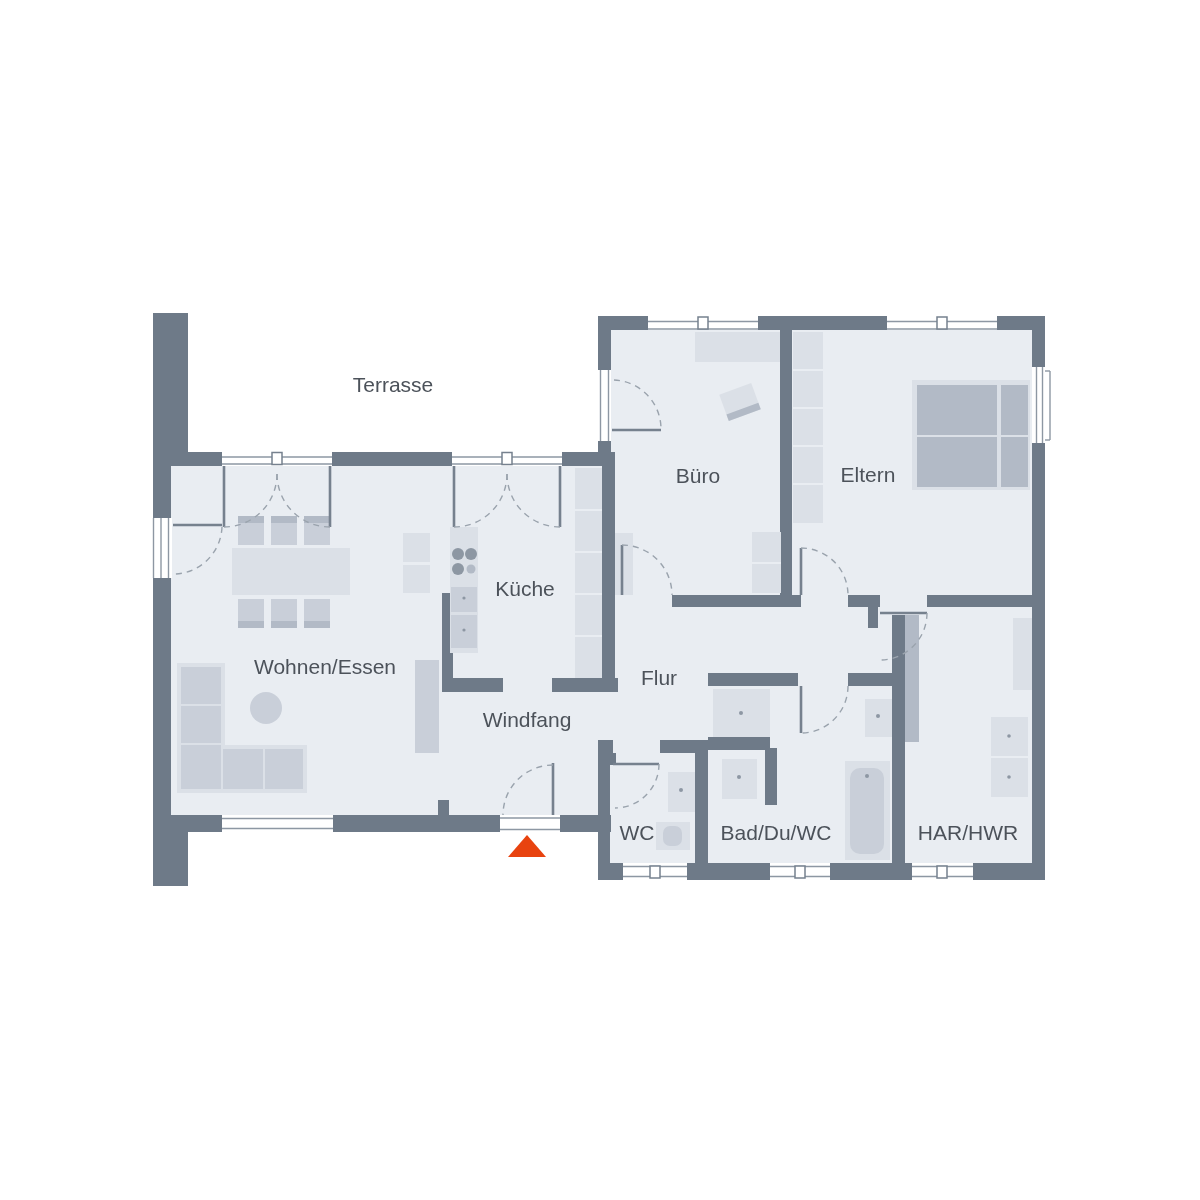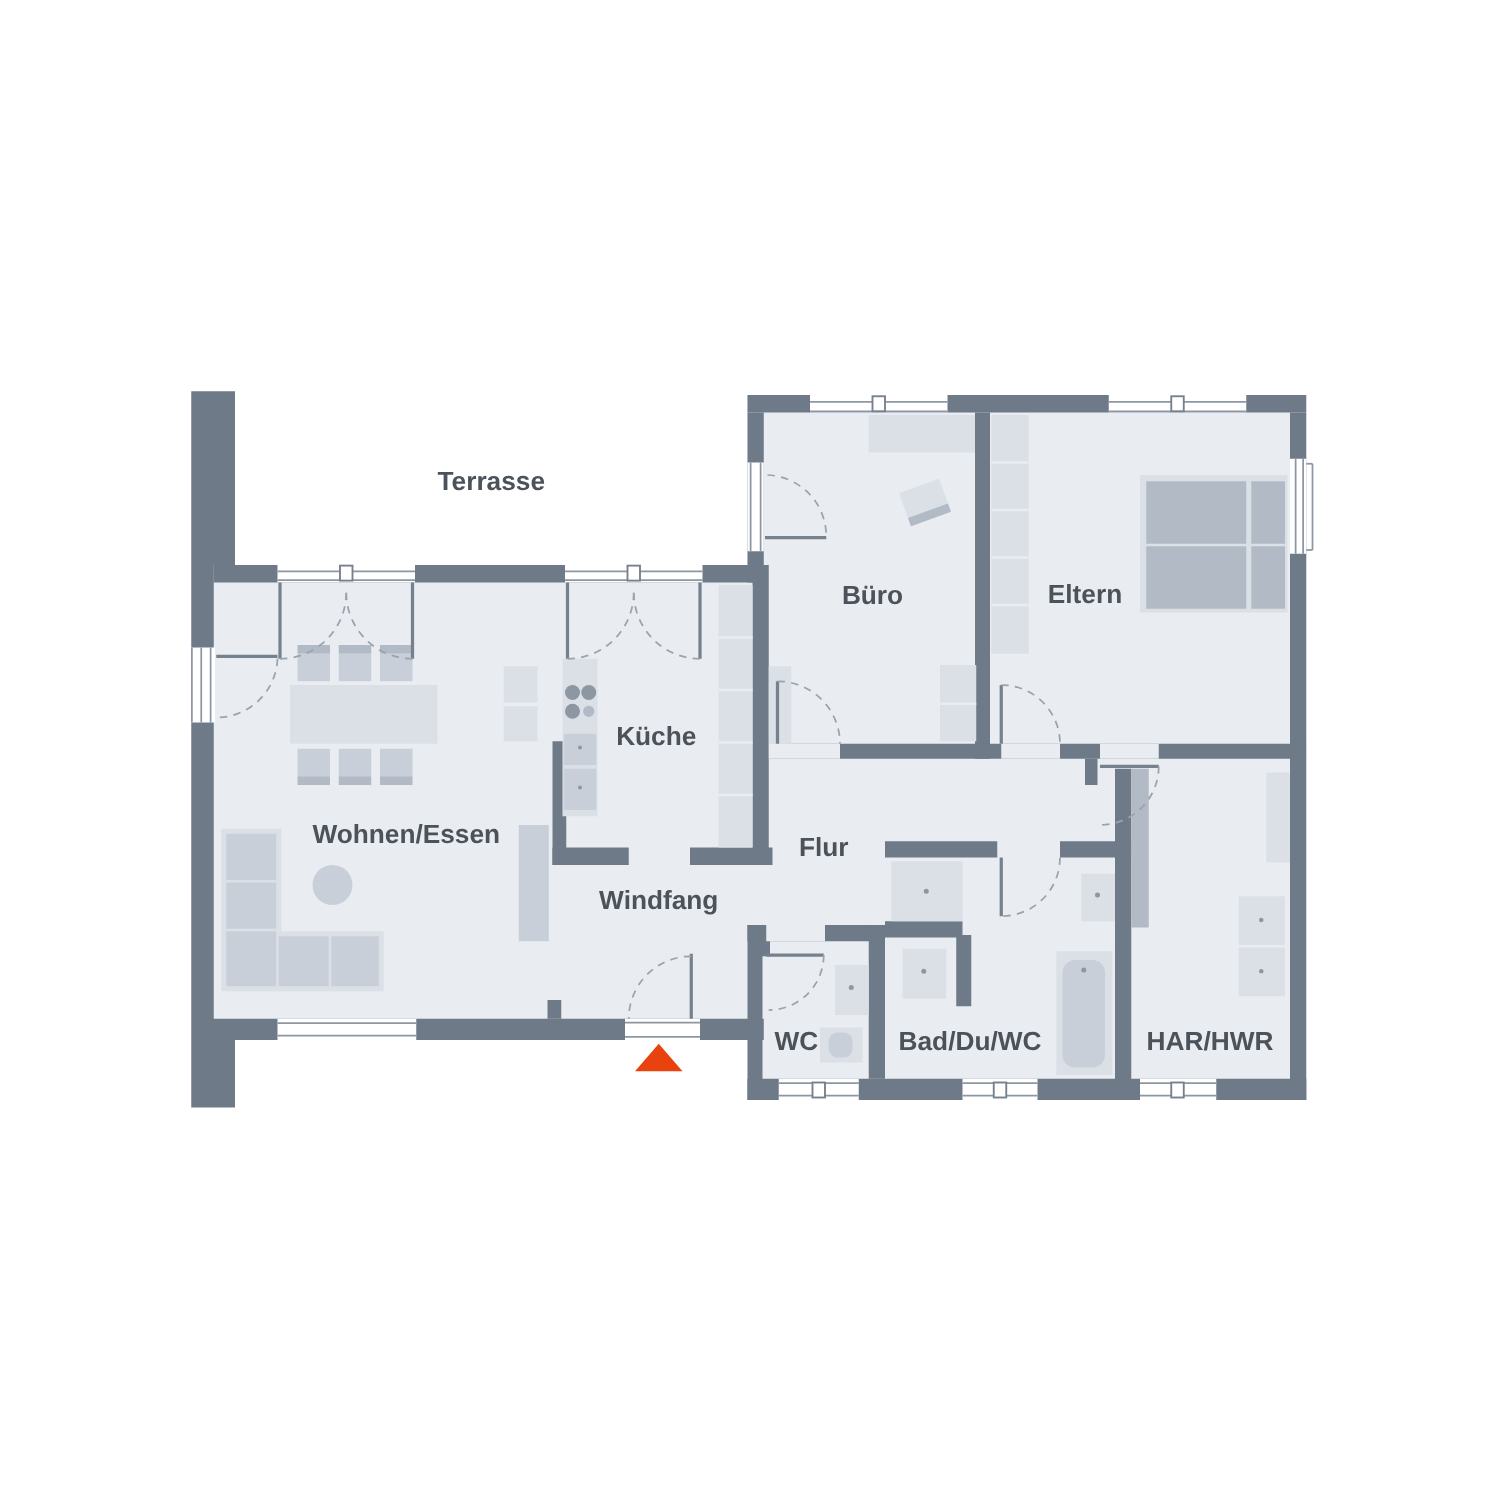--- a/index.html
+++ b/index.html
@@ -1,16 +1,16 @@
 <!DOCTYPE html>
 <html style="--background: #ffffff; --wall: #6e7a88; --room: #e9edf2; --furniture-light: #dbe0e7; --furniture-mid: #c9cfd9; --furniture-dark: #b2bac6; --window-frame: #8d97a3; --door-leaf: #76818e; --swing-arc: #9aa3ad; --label-text: #4c525a; --entrance-marker: #e8430f;"><head>
 <meta charset="utf-8">
 <style>
   html,body{margin:0;padding:0;background:#fff;}
-  .canvas{position:relative;width:1148px;height:1200px;background:var(--background,#fff);overflow:hidden;font-weight:bold;}
+  .canvas{position:relative;width:1148px;height:1200px;background:var(--background,#fff);overflow:hidden;}
   svg{display:block;}
   svg text{
     font-family:"Liberation Sans", sans-serif;
     font-size:21px;
     fill:var(--label-text,#4c525a);
   }
   .wall{fill:var(--wall,#6e7a88);}
   .room{fill:var(--room,#e9edf2);}
   .win{fill:#ffffff;}
   .frame{stroke:var(--window-frame,#8d97a3);stroke-width:1.4;fill:none;}

